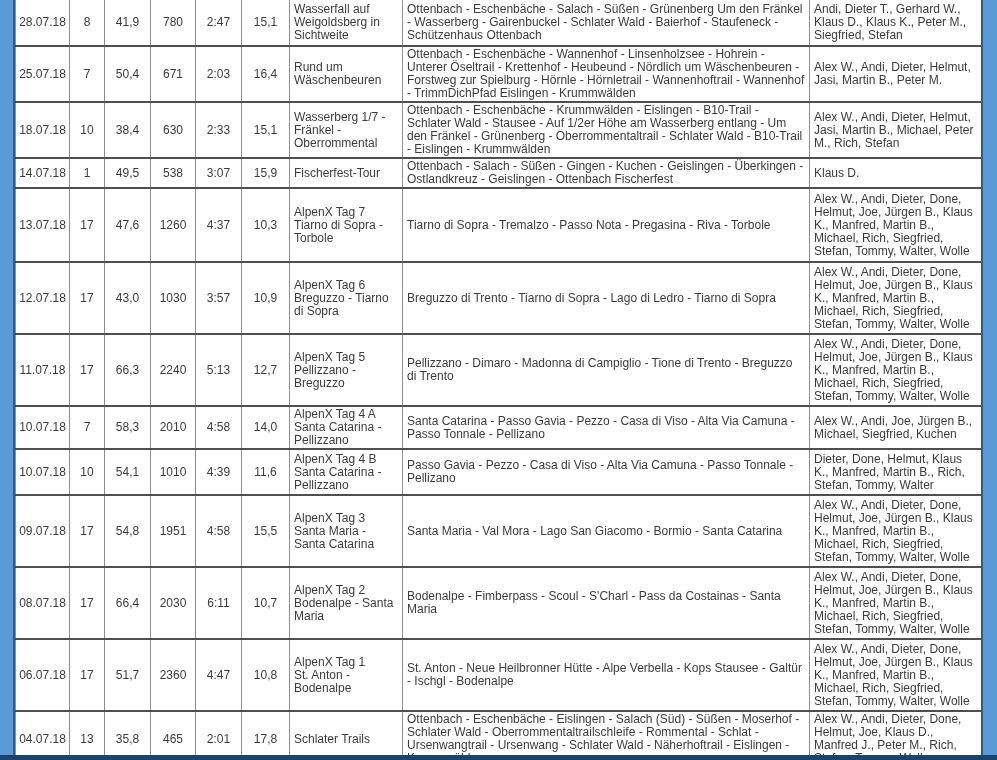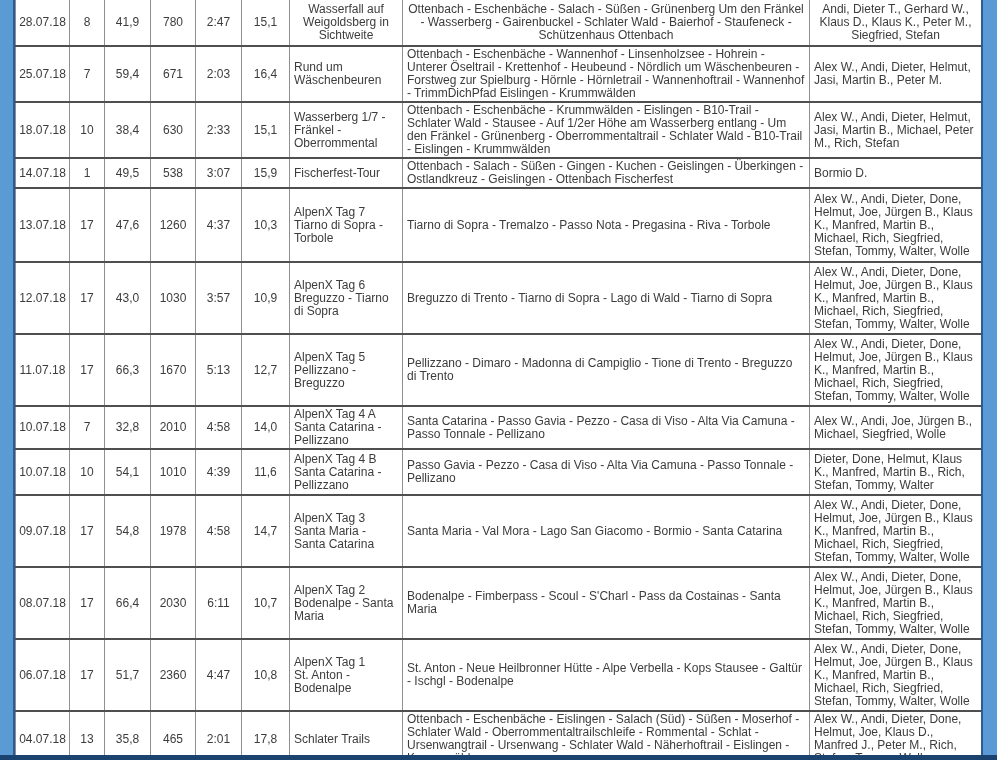--- a/index.html
+++ b/index.html
@@ -14,21 +14,21 @@
   #frame-bottom{position:absolute;left:0;right:0;bottom:0;height:5px;}
   #content{position:absolute;left:15px;right:16px;top:0;bottom:5px;background:#fff;overflow:hidden;}
   table{border-collapse:collapse;table-layout:fixed;width:966px;}
   td{
     border-left:1px solid #8f8f8f;border-right:1px solid #8f8f8f;
     border-top:2px solid #4f4f4f;border-bottom:2px solid #4f4f4f;
     vertical-align:middle;
     font-size:12px;line-height:13px;color:#3c3c3c;
     padding:1px 4px;overflow:hidden;
   }
-  tr:first-child td{border-top:none;text-align:center;}
+  tr:first-child td{border-top:none;}
   .c-date,.c-num{text-align:center;white-space:nowrap;padding:1px 2px;}
   .c-tour{white-space:pre-line;}
   .c-route,.c-names{padding:1px 4px;}
 </style>
 </head>
 <body>
 
 <div id="frame-left" class="frame-side" style="background: rgb(91, 155, 213); border-right-color: rgb(45, 91, 148);"></div>
 <div id="frame-right" class="frame-side" style="background: rgb(91, 155, 213); border-left-color: rgb(45, 91, 148);"></div>
 <div id="frame-bottom" style="background: rgb(27, 67, 112);"></div>
@@ -54,21 +54,21 @@
           <td class="c-num">780</td>
           <td class="c-num">2:47</td>
           <td class="c-num">15,1</td>
           <td class="c-tour">Wasserfall auf Weigoldsberg in Sichtweite</td>
           <td class="c-route">Ottenbach - Eschenbäche - Salach - Süßen - Grünenberg Um den Fränkel - Wasserberg - Gairenbuckel - Schlater Wald - Baierhof - Staufeneck - Schützenhaus Ottenbach</td>
           <td class="c-names">Andi, Dieter T., Gerhard W., Klaus D., Klaus K., Peter M., Siegfried, Stefan</td>
         </tr>
         <tr style="height: 55px;">
           <td class="c-date">25.07.18</td>
           <td class="c-num">7</td>
-          <td class="c-num">59,4</td>
+          <td class="c-num">50,4</td>
           <td class="c-num">671</td>
           <td class="c-num">2:03</td>
           <td class="c-num">16,4</td>
           <td class="c-tour">Rund um Wäschenbeuren</td>
           <td class="c-route">Ottenbach - Eschenbäche - Wannenhof - Linsenholzsee - Hohrein - Unterer Öseltrail - Krettenhof - Heubeund - Nördlich um Wäschenbeuren - Forstweg zur Spielburg - Hörnle - Hörnletrail - Wannenhoftrail - Wannenhof - TrimmDichPfad Eislingen - Krummwälden</td>
           <td class="c-names">Alex W., Andi, Dieter, Helmut, Jasi, Martin B., Peter M.</td>
         </tr>
         <tr style="height: 55px;">
           <td class="c-date">18.07.18</td>
           <td class="c-num">10</td>
@@ -82,21 +82,21 @@
         </tr>
         <tr style="height: 28px; border-radius: 15px;">
           <td class="c-date">14.07.18</td>
           <td class="c-num">1</td>
           <td class="c-num">49,5</td>
           <td class="c-num">538</td>
           <td class="c-num">3:07</td>
           <td class="c-num">15,9</td>
           <td class="c-tour">Fischerfest-Tour</td>
           <td class="c-route">Ottenbach - Salach - Süßen - Gingen - Kuchen - Geislingen - Überkingen - Ostlandkreuz - Geislingen - Ottenbach Fischerfest</td>
-          <td class="c-names">Bormio D.</td>
+          <td class="c-names">Klaus D.</td>
         </tr>
         <tr style="height: 74px;">
           <td class="c-date">13.07.18</td>
           <td class="c-num">17</td>
           <td class="c-num">47,6</td>
           <td class="c-num">1260</td>
           <td class="c-num">4:37</td>
           <td class="c-num">10,3</td>
           <td class="c-tour">AlpenX Tag 7
 Tiarno di Sopra - Torbole</td>
@@ -105,66 +105,66 @@
         </tr>
         <tr style="height: 72px;">
           <td class="c-date">12.07.18</td>
           <td class="c-num">17</td>
           <td class="c-num">43,0</td>
           <td class="c-num">1030</td>
           <td class="c-num">3:57</td>
           <td class="c-num">10,9</td>
           <td class="c-tour">AlpenX Tag 6
 Breguzzo - Tiarno di Sopra</td>
-          <td class="c-route">Breguzzo di Trento - Tiarno di Sopra - Lago di Wald - Tiarno di Sopra</td>
+          <td class="c-route">Breguzzo di Trento - Tiarno di Sopra - Lago di Ledro - Tiarno di Sopra</td>
           <td class="c-names">Alex W., Andi, Dieter, Done, Helmut, Joe, Jürgen B., Klaus K., Manfred, Martin B., Michael, Rich, Siegfried, Stefan, Tommy, Walter, Wolle</td>
         </tr>
         <tr style="height: 72px;">
           <td class="c-date">11.07.18</td>
           <td class="c-num">17</td>
           <td class="c-num">66,3</td>
-          <td class="c-num">1670</td>
+          <td class="c-num">2240</td>
           <td class="c-num">5:13</td>
           <td class="c-num">12,7</td>
           <td class="c-tour">AlpenX Tag 5
 Pellizzano - Breguzzo</td>
           <td class="c-route">Pellizzano - Dimaro - Madonna di Campiglio - Tione di Trento - Breguzzo di Trento</td>
           <td class="c-names">Alex W., Andi, Dieter, Done, Helmut, Joe, Jürgen B., Klaus K., Manfred, Martin B., Michael, Rich, Siegfried, Stefan, Tommy, Walter, Wolle</td>
         </tr>
         <tr style="height: 37px;">
           <td class="c-date">10.07.18</td>
           <td class="c-num">7</td>
-          <td class="c-num">32,8</td>
+          <td class="c-num">58,3</td>
           <td class="c-num">2010</td>
           <td class="c-num">4:58</td>
           <td class="c-num">14,0</td>
           <td class="c-tour">AlpenX Tag 4 A
 Santa Catarina - Pellizzano</td>
           <td class="c-route">Santa Catarina - Passo Gavia - Pezzo - Casa di Viso - Alta Via Camuna - Passo Tonnale - Pellizano</td>
-          <td class="c-names">Alex W., Andi, Joe, Jürgen B., Michael, Siegfried, Wolle</td>
+          <td class="c-names">Alex W., Andi, Joe, Jürgen B., Michael, Siegfried, Kuchen</td>
         </tr>
         <tr style="height: 46px;">
           <td class="c-date">10.07.18</td>
           <td class="c-num">10</td>
           <td class="c-num">54,1</td>
           <td class="c-num">1010</td>
           <td class="c-num">4:39</td>
           <td class="c-num">11,6</td>
           <td class="c-tour">AlpenX Tag 4 B
 Santa Catarina - Pellizzano</td>
           <td class="c-route">Passo Gavia - Pezzo - Casa di Viso - Alta Via Camuna - Passo Tonnale - Pellizano</td>
           <td class="c-names">Dieter, Done, Helmut, Klaus K., Manfred, Martin B., Rich, Stefan, Tommy, Walter</td>
         </tr>
         <tr style="height: 72px;">
           <td class="c-date">09.07.18</td>
           <td class="c-num">17</td>
           <td class="c-num">54,8</td>
-          <td class="c-num">1978</td>
+          <td class="c-num">1951</td>
           <td class="c-num">4:58</td>
-          <td class="c-num">14,7</td>
+          <td class="c-num">15,5</td>
           <td class="c-tour">AlpenX Tag 3
 Santa Maria - Santa Catarina</td>
           <td class="c-route">Santa Maria - Val Mora - Lago San Giacomo - Bormio - Santa Catarina</td>
           <td class="c-names">Alex W., Andi, Dieter, Done, Helmut, Joe, Jürgen B., Klaus K., Manfred, Martin B., Michael, Rich, Siegfried, Stefan, Tommy, Walter, Wolle</td>
         </tr>
         <tr style="height: 72px;">
           <td class="c-date">08.07.18</td>
           <td class="c-num">17</td>
           <td class="c-num">66,4</td>
           <td class="c-num">2030</td>

